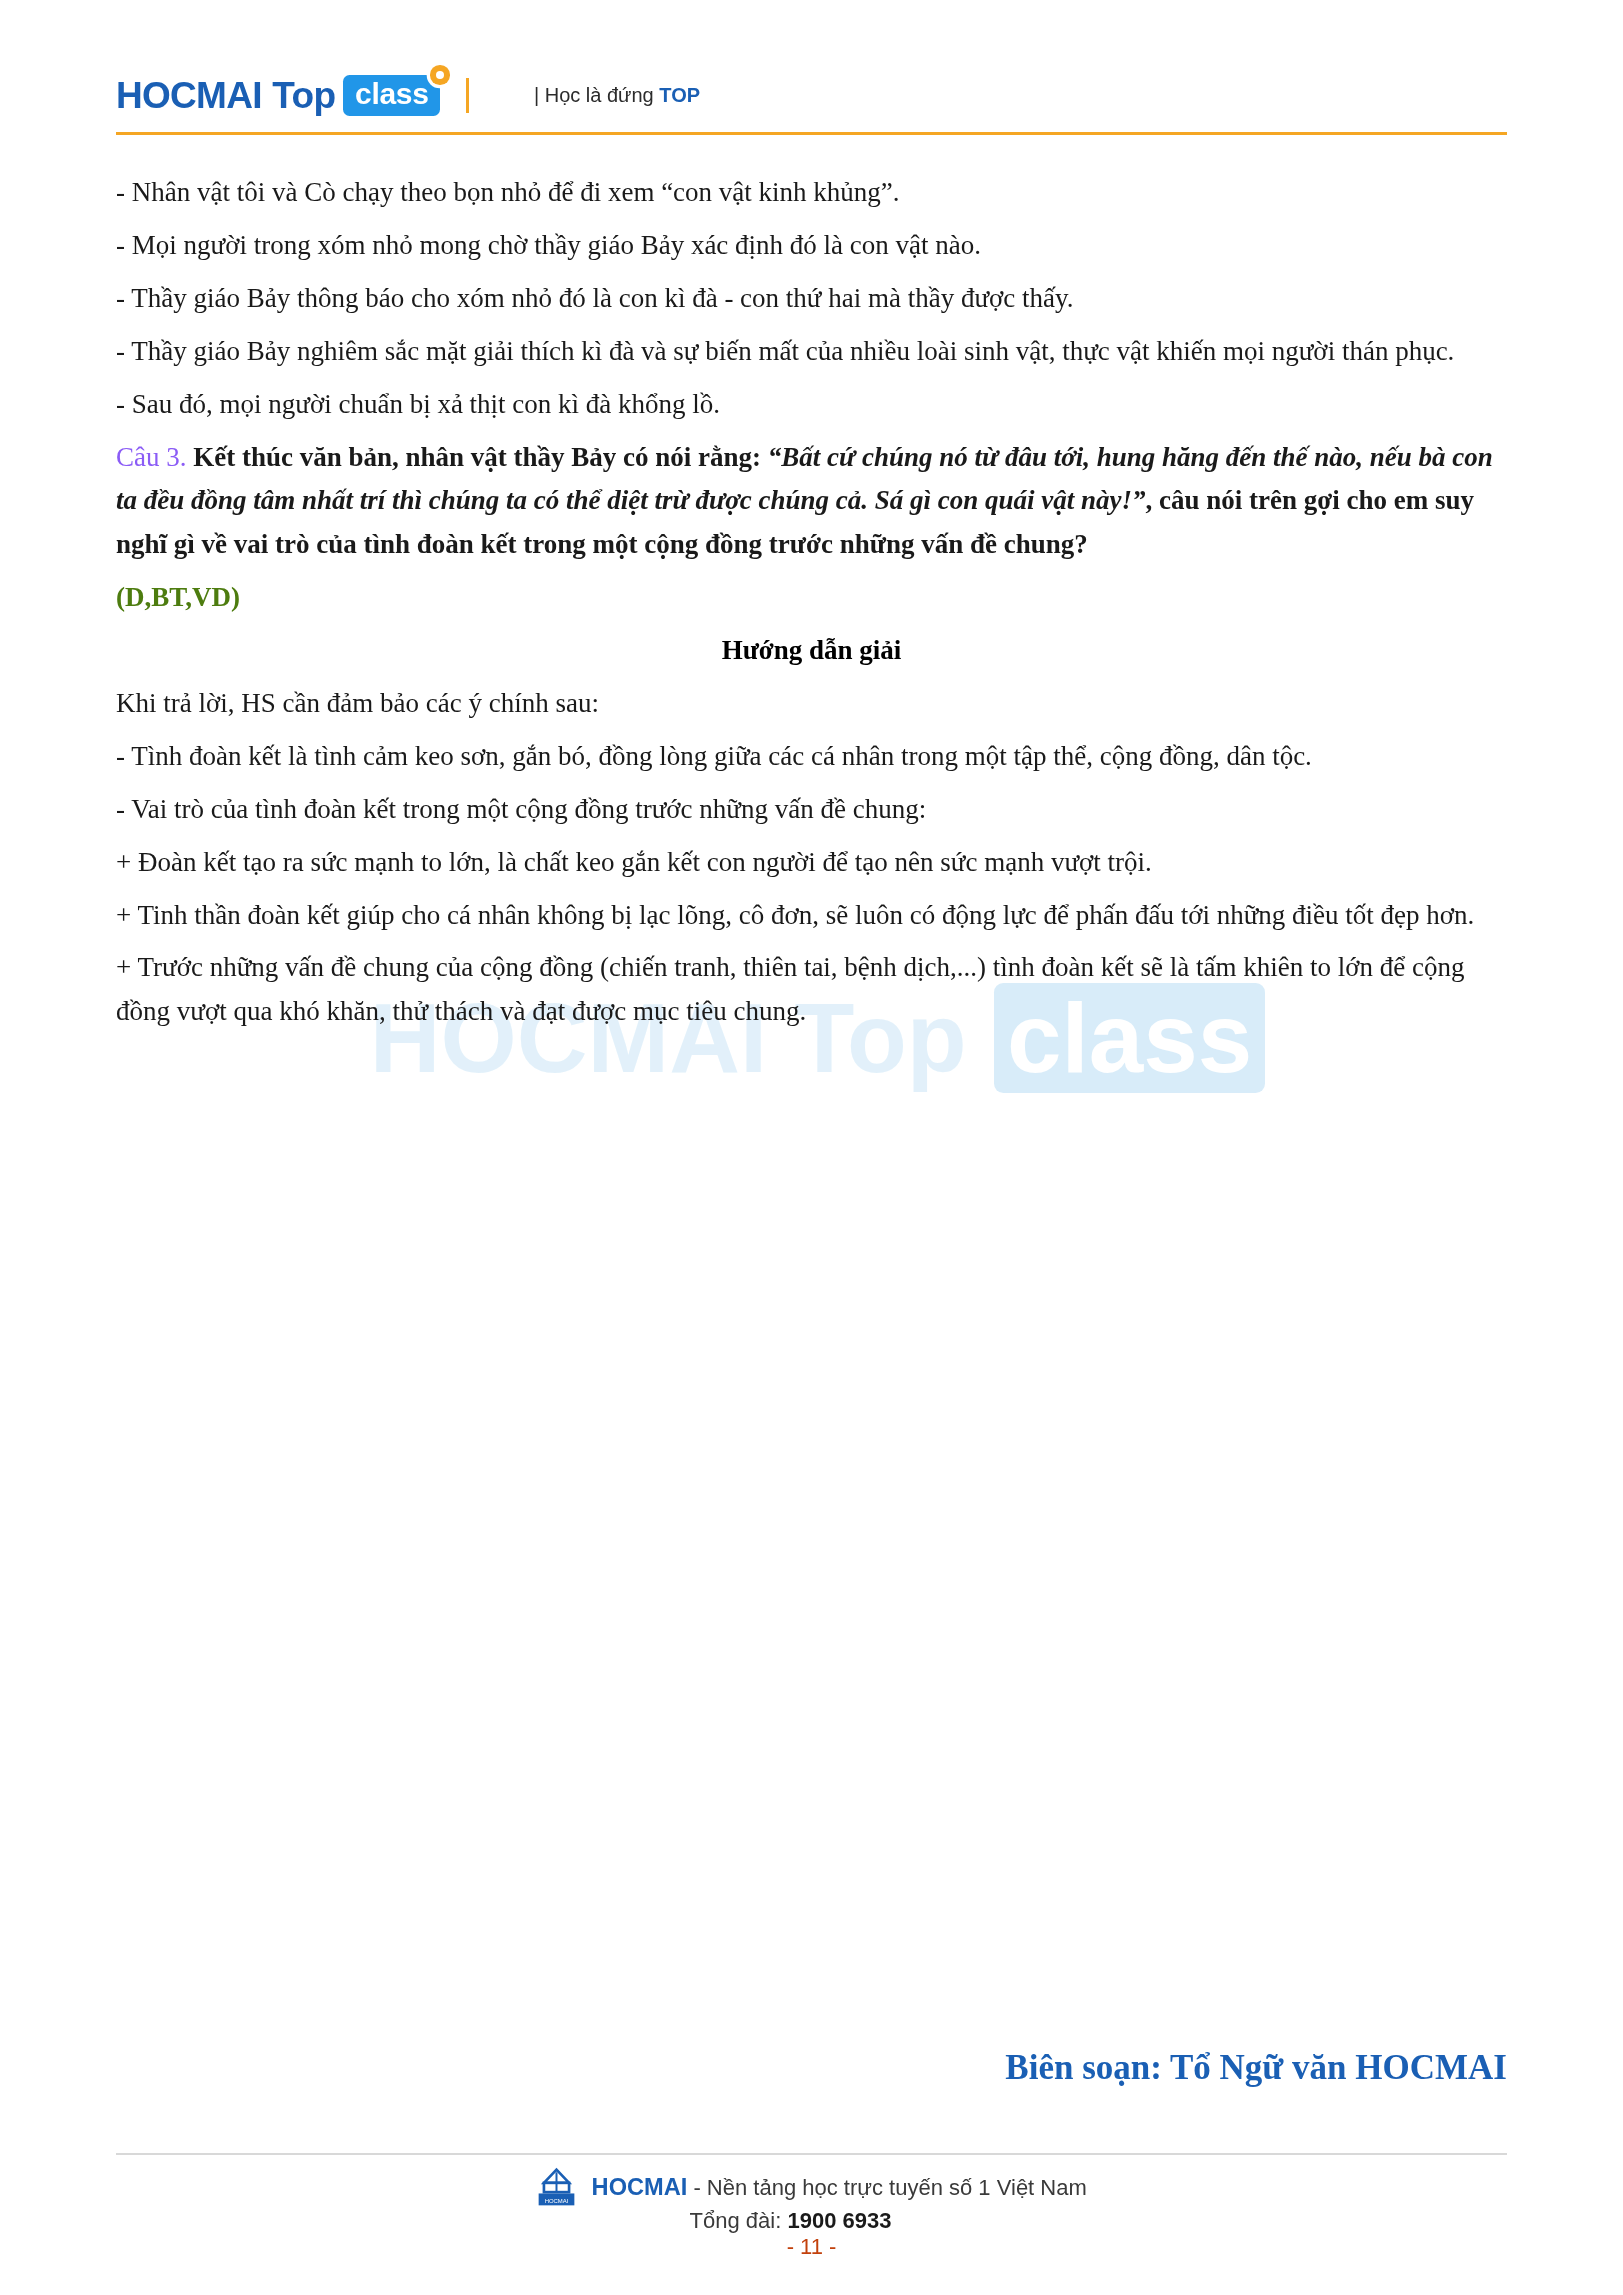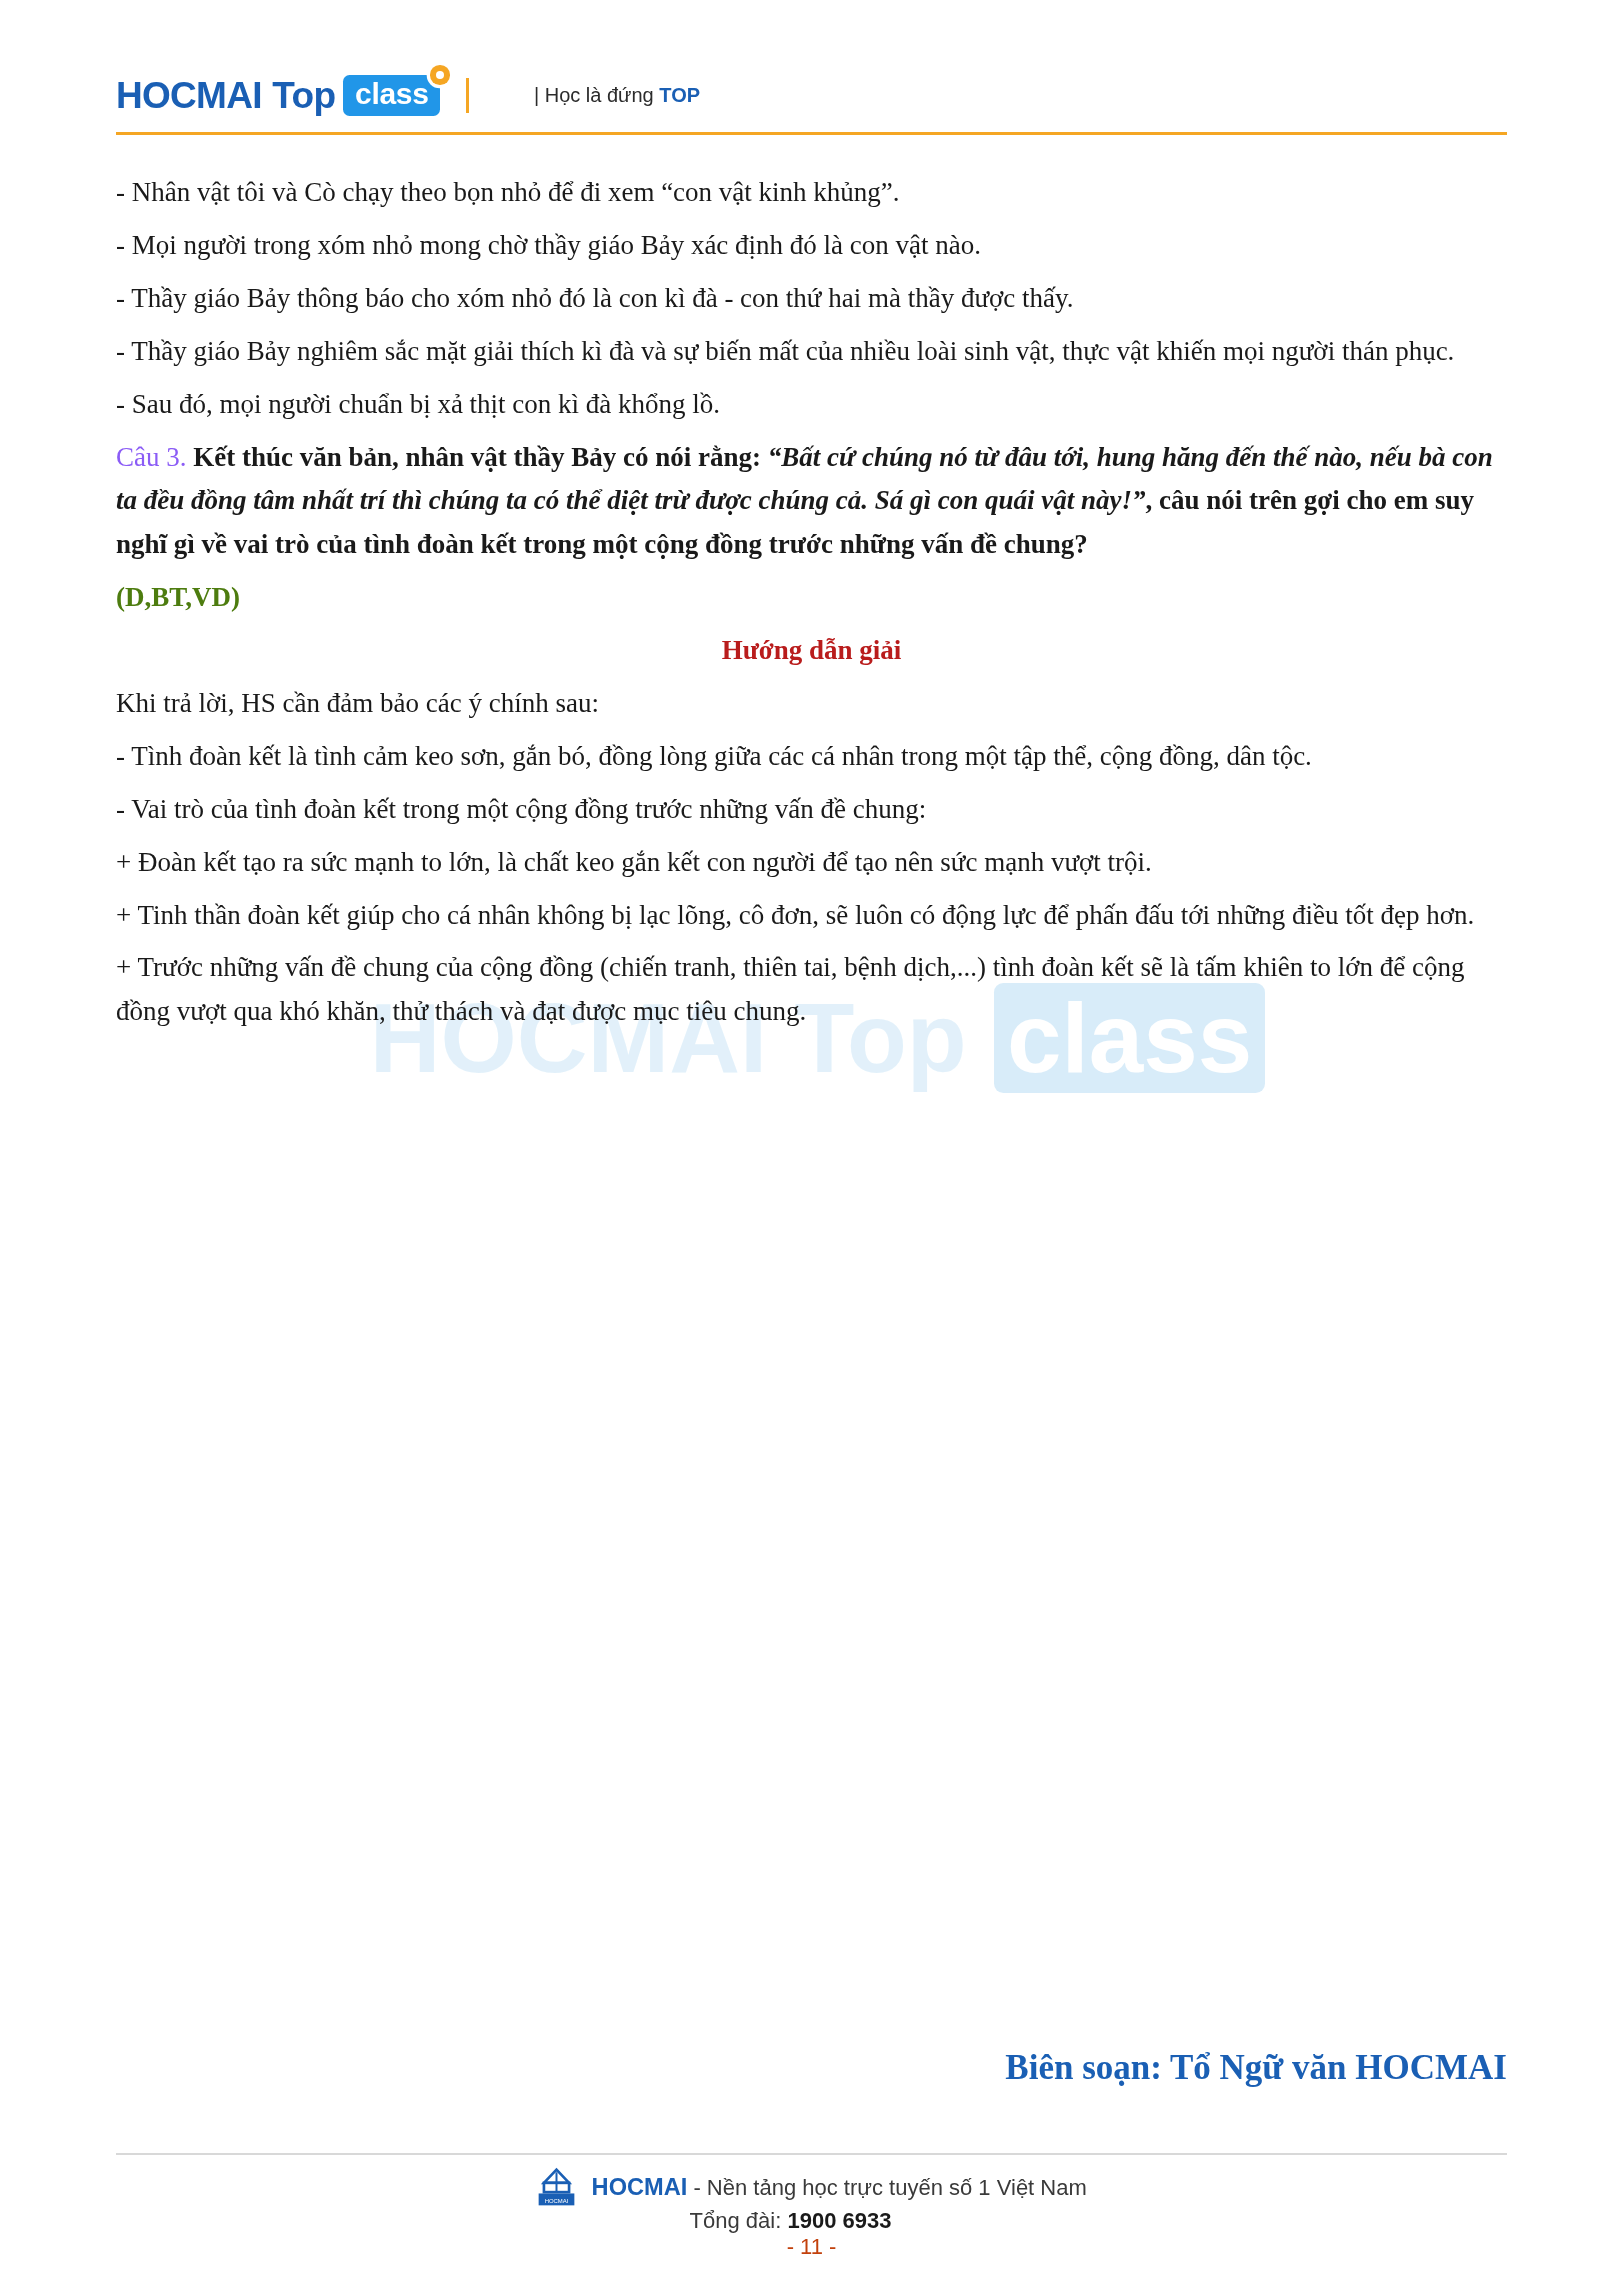--- a/index.html
+++ b/index.html
@@ -157,21 +157,21 @@
     font-weight: bold;
     font-style: italic;
   }
   .tag-code {
     color: #4d7c0f;
     font-weight: bold;
     margin-top: 11.8px;
   }
   .huongdan {
     text-align: center;
-    color: #b91c1c;
+    color: #000000;
     font-weight: bold;
     margin: 14.4px 0 15.7px 0;
   }
 
   
   .signature {
     position: absolute;
     left: 116px;
     right: 116px;
     top: 2048px;

